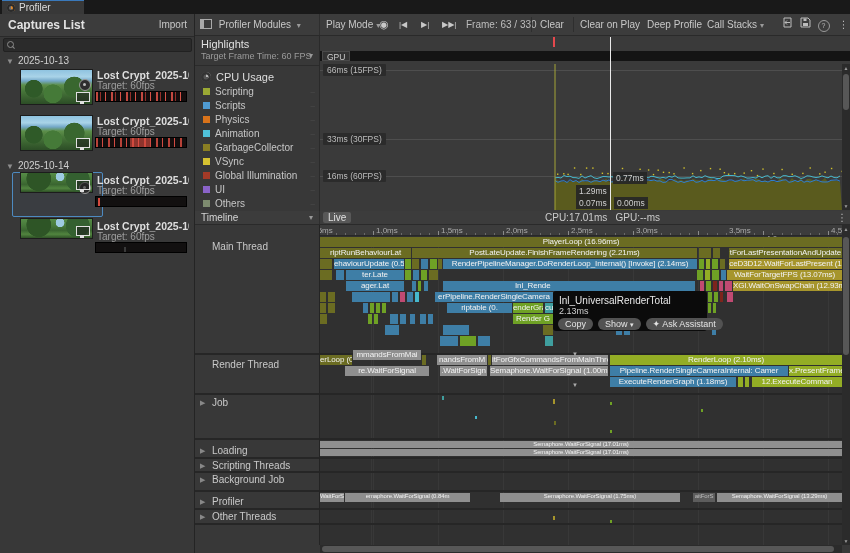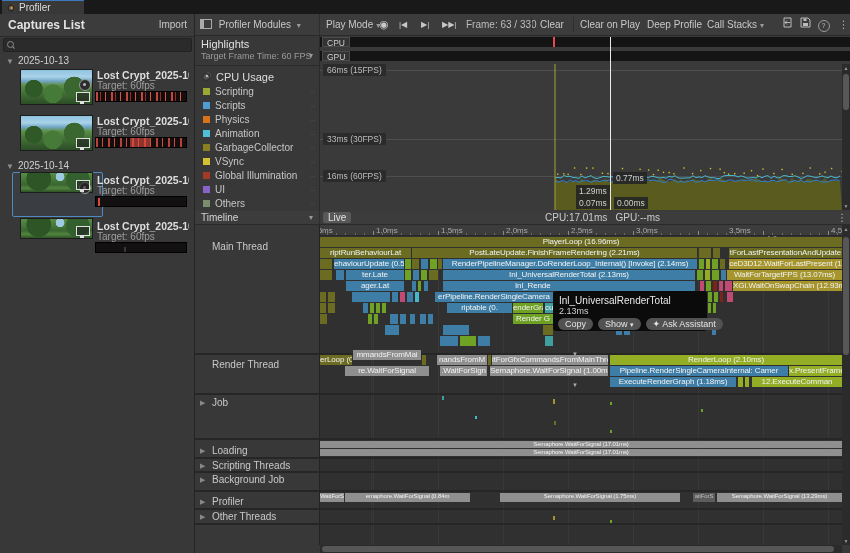--- a/index.html
+++ b/index.html
@@ -274,23 +274,20 @@
           <span>UI</span>
         </div>
         <div class="leg-row">
           <span class="leg-sq" style="background: rgb(125, 139, 111);"></span>
           <span>Others</span>
         </div>
       </div>
   </div>
 
   <div class="abs chart">
-    <div class="cbar" style="top:1px">
-      <span class="cchip">CPU</span>
-    </div>
     <div class="cbar" style="top:15px">
       <span class="cchip">GPU</span>
     </div>
     <div id="chart-body">
         <div class="gline" style="top: 6px;"></div>
         <div class="gpill" style="top: 0px;">66ms (15FPS)</div>
         <div class="gline" style="top: 75px;"></div>
         <div class="gpill" style="top: 69px;">33ms (30FPS)</div>
         <div class="gline" style="top: 112px;"></div>
         <div class="gpill" style="top: 106px;">16ms (60FPS)</div>
@@ -495,21 +492,20 @@
       <div class="fspan" style="left: 392px; top: 34px; width: 6px; height: 10px; background: rgb(111, 161, 37);"></div>
       <div class="fspan" style="left: 400px; top: 34px; width: 5px; height: 10px; background: rgb(107, 108, 34);"></div>
       <div class="fspan" style="left: 409px; top: 34px; width: 113px; height: 10px; background: rgb(166, 149, 44);">ceD3D12.WaitForLastPresent (1</div>
       <div class="fspan" style="left: 0px; top: 45px; width: 12px; height: 10px; background: rgb(107, 108, 34);"></div>
       <div class="fspan" style="left: 16px; top: 45px; width: 8px; height: 10px; background: rgb(62, 126, 166);"></div>
       <div class="fspan" style="left: 26px; top: 45px; width: 58px; height: 10px; background: rgb(62, 126, 166);">ter.Late</div>
       <div class="fspan" style="left: 85px; top: 45px; width: 6px; height: 10px; background: rgb(111, 161, 37);"></div>
       <div class="fspan" style="left: 93px; top: 45px; width: 6px; height: 10px; background: rgb(62, 126, 166);"></div>
       <div class="fspan" style="left: 101px; top: 45px; width: 6px; height: 10px; background: rgb(111, 161, 37);"></div>
       <div class="fspan" style="left: 109px; top: 45px; width: 9px; height: 10px; background: rgb(107, 108, 34);"></div>
-      <div class="fspan" style="left: 123px; top: 45px; width: 252px; height: 10px; background: rgb(62, 126, 166);">Inl_UniversalRenderTotal (2.13ms)</div>
       <div class="fspan" style="left: 377px; top: 45px; width: 6px; height: 10px; background: rgb(111, 161, 37);"></div>
       <div class="fspan" style="left: 385px; top: 45px; width: 5px; height: 10px; background: rgb(147, 173, 37);"></div>
       <div class="fspan" style="left: 392px; top: 45px; width: 7px; height: 10px; background: rgb(111, 161, 37);"></div>
       <div class="fspan" style="left: 401px; top: 45px; width: 5px; height: 10px; background: rgb(62, 126, 166);"></div>
       <div class="fspan" style="left: 407px; top: 45px; width: 115px; height: 10px; background: rgb(166, 149, 44);">WaitForTargetFPS (13.07ms)</div>
       <div class="fspan" style="left: 26px; top: 56px; width: 58px; height: 10px; background: rgb(62, 126, 166);">ager.Lat</div>
       <div class="fspan" style="left: 92px; top: 56px; width: 4px; height: 10px; background: rgb(62, 126, 166);"></div>
       <div class="fspan" style="left: 98px; top: 56px; width: 3px; height: 10px; background: rgb(111, 161, 37);"></div>
       <div class="fspan" style="left: 104px; top: 56px; width: 4px; height: 10px; background: rgb(62, 126, 166);"></div>
       <div class="fspan" style="left: 123px; top: 56px; width: 252px; height: 10px; background: rgb(62, 126, 166); text-align: left; padding-left: 72px;">Inl_Rende</div>

